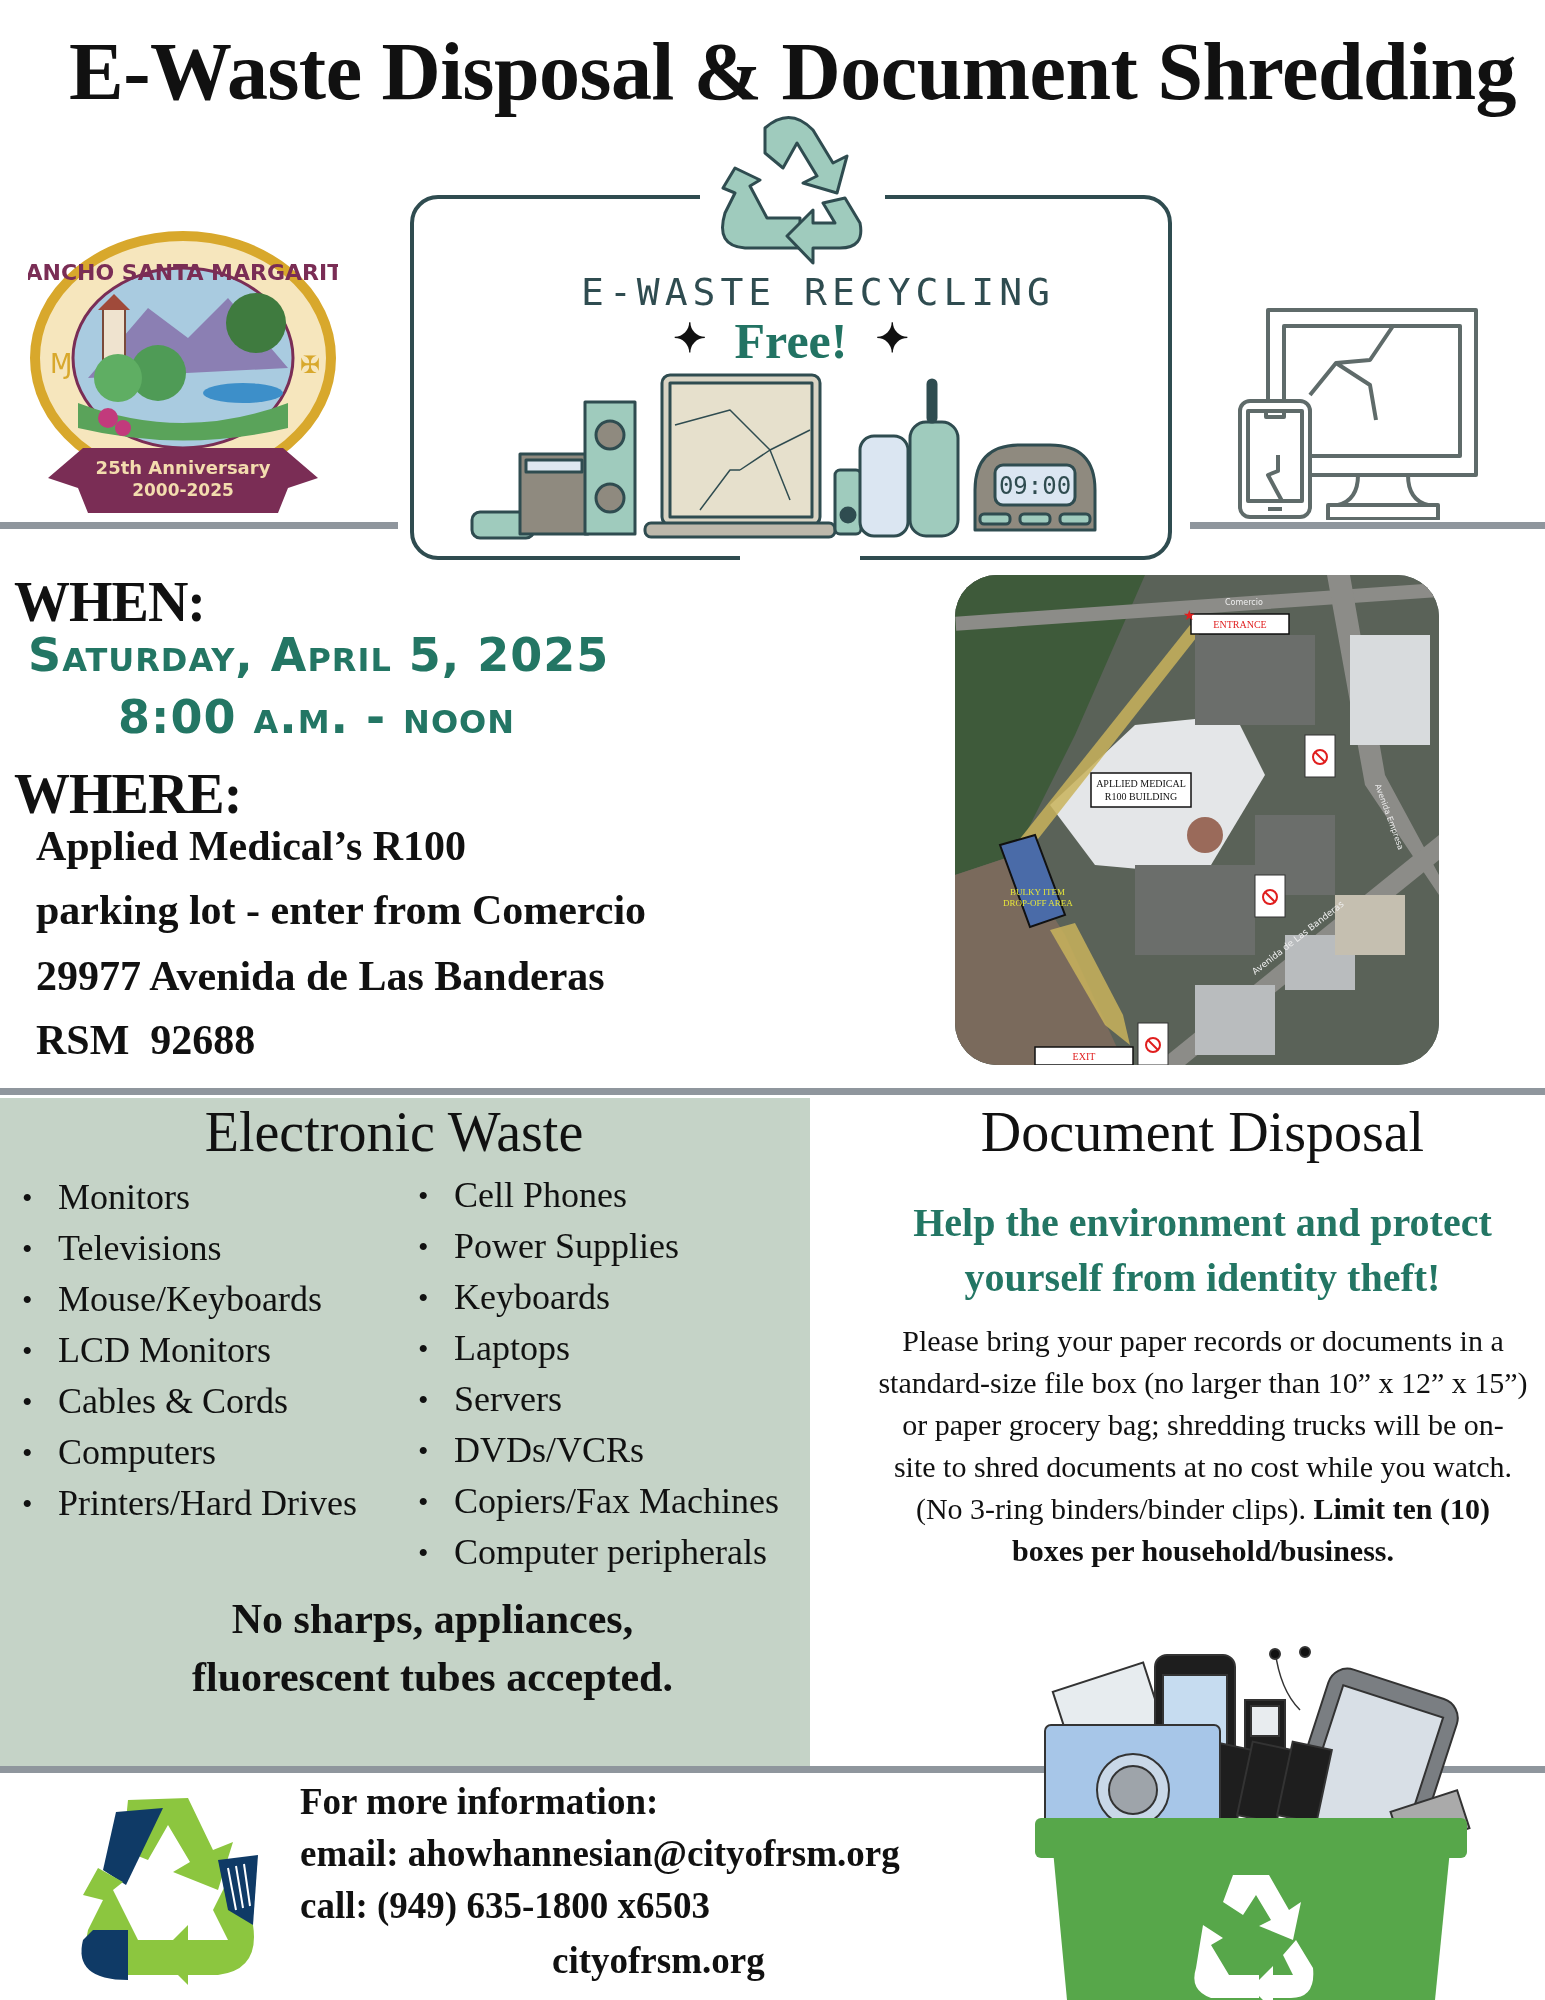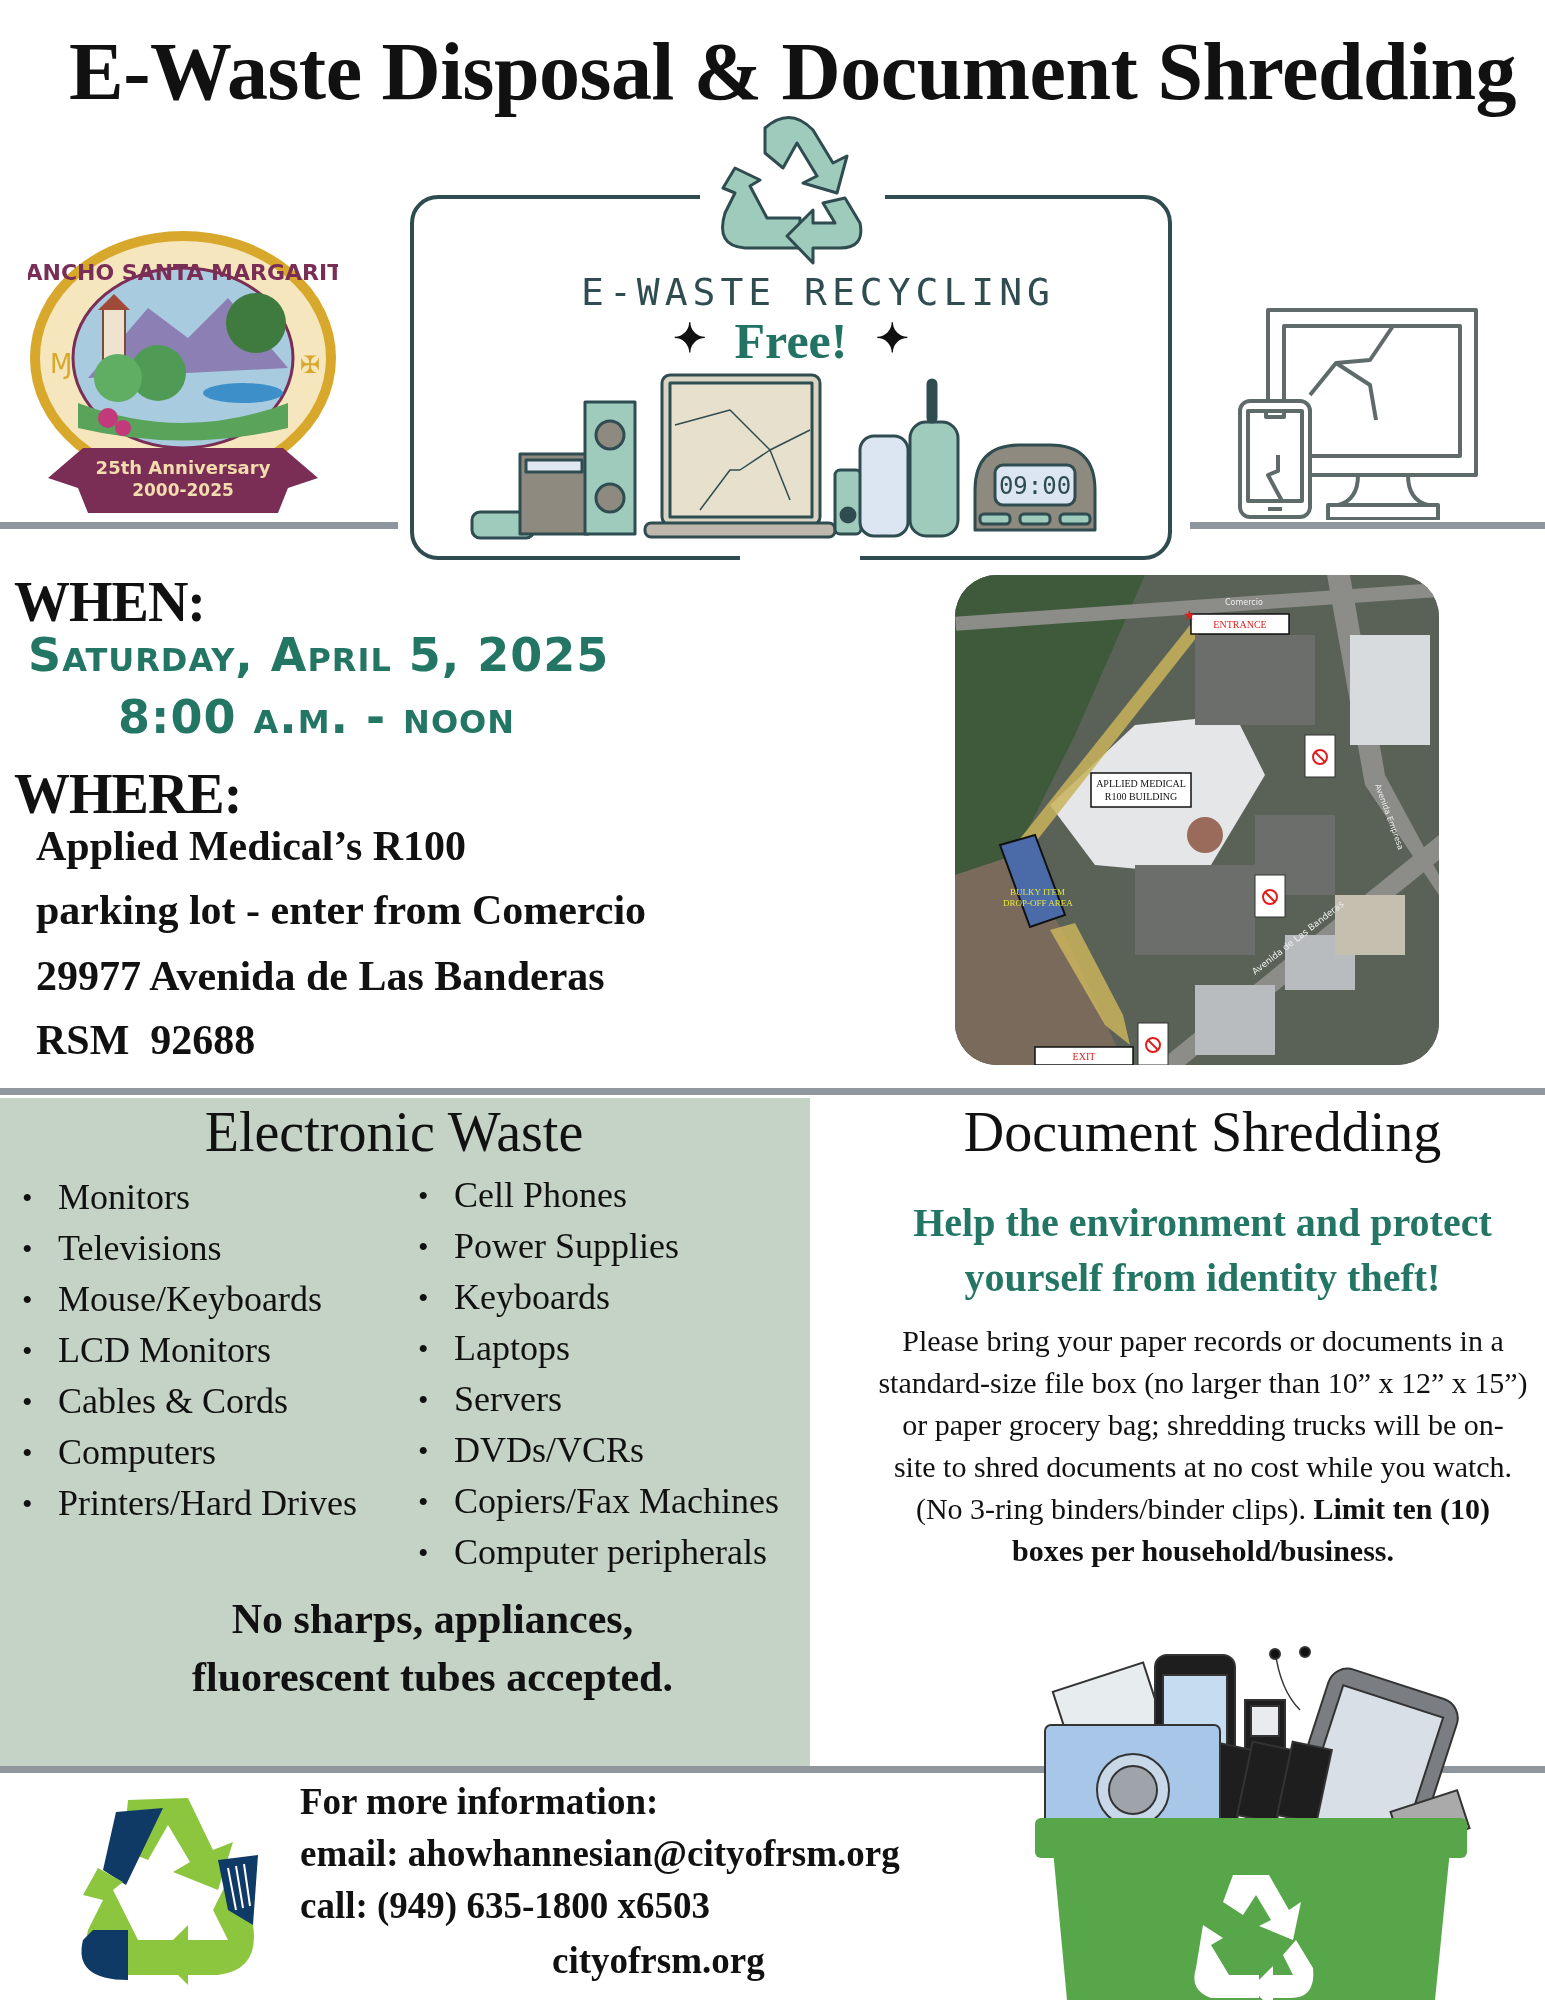--- a/index.html
+++ b/index.html
@@ -207,21 +207,21 @@
   <li><span class="bullet">•</span><span>DVDs/VCRs</span></li>
   <li><span class="bullet">•</span><span>Copiers/Fax Machines</span></li>
   <li><span class="bullet">•</span><span>Computer peripherals</span></li>
 </ul>
 
 <div class="abs no-items" style="width:865px;">
   <div>No sharps, appliances,</div>
   <div>fluorescent tubes accepted.</div>
 </div>
 
-<div class="abs sec-title" style="left:860px;top:1100px;width:685px;">Document Shredding</div>
+<div class="abs sec-title" style="left:860px;top:1100px;width:685px;">Document Disposal</div>
 <div class="abs help-line">
   <div>Help the environment and protect</div>
   <div>yourself from identity theft!</div>
 </div>
 <div class="abs shred-body">
   <span>Please bring your paper records or documents in a standard-size file box (no larger than 10” x 12” x 15”) or paper grocery bag; shredding trucks will be on- site to shred documents at no cost while you watch. (No 3-ring binders/binder clips). </span><b>Limit ten (10) boxes per household/business.</b>
 </div>
 
 <div class="abs rule" style="left:0;top:1766px;width:1545px;"></div>
 

